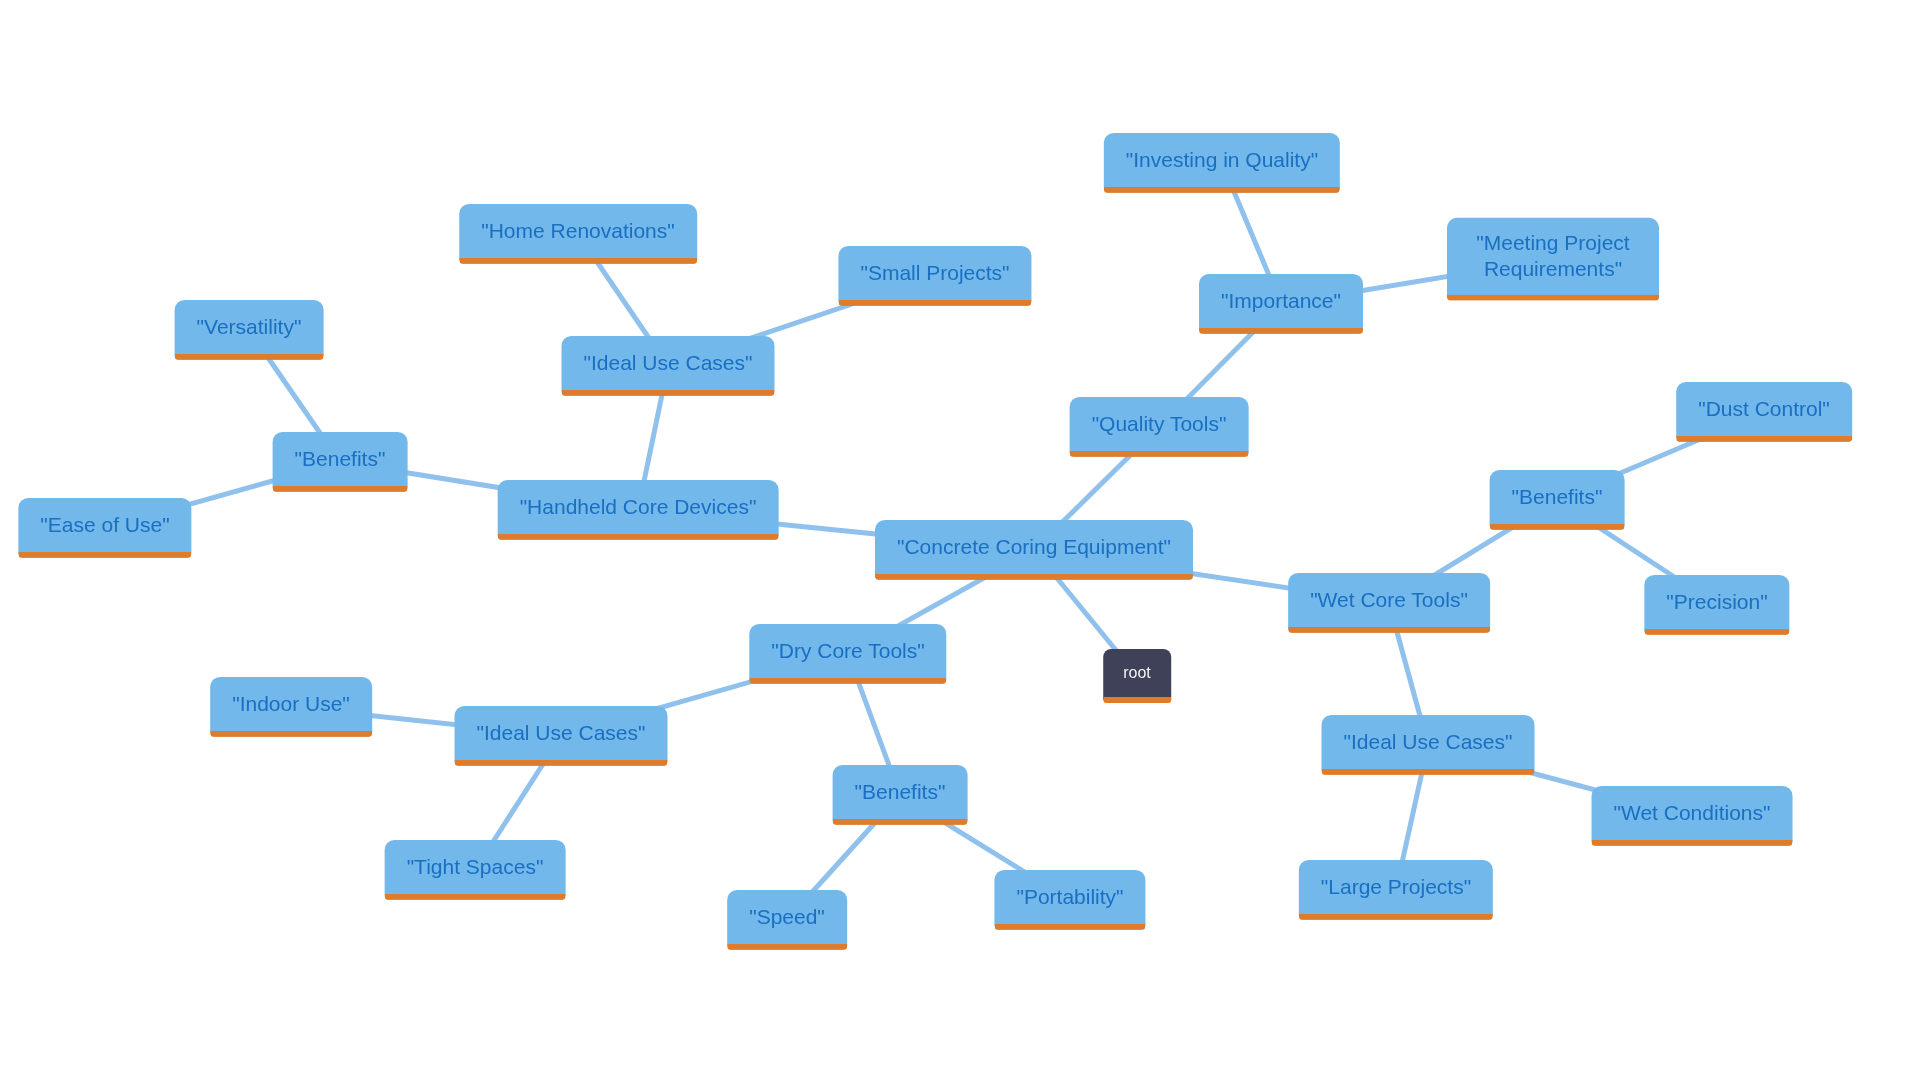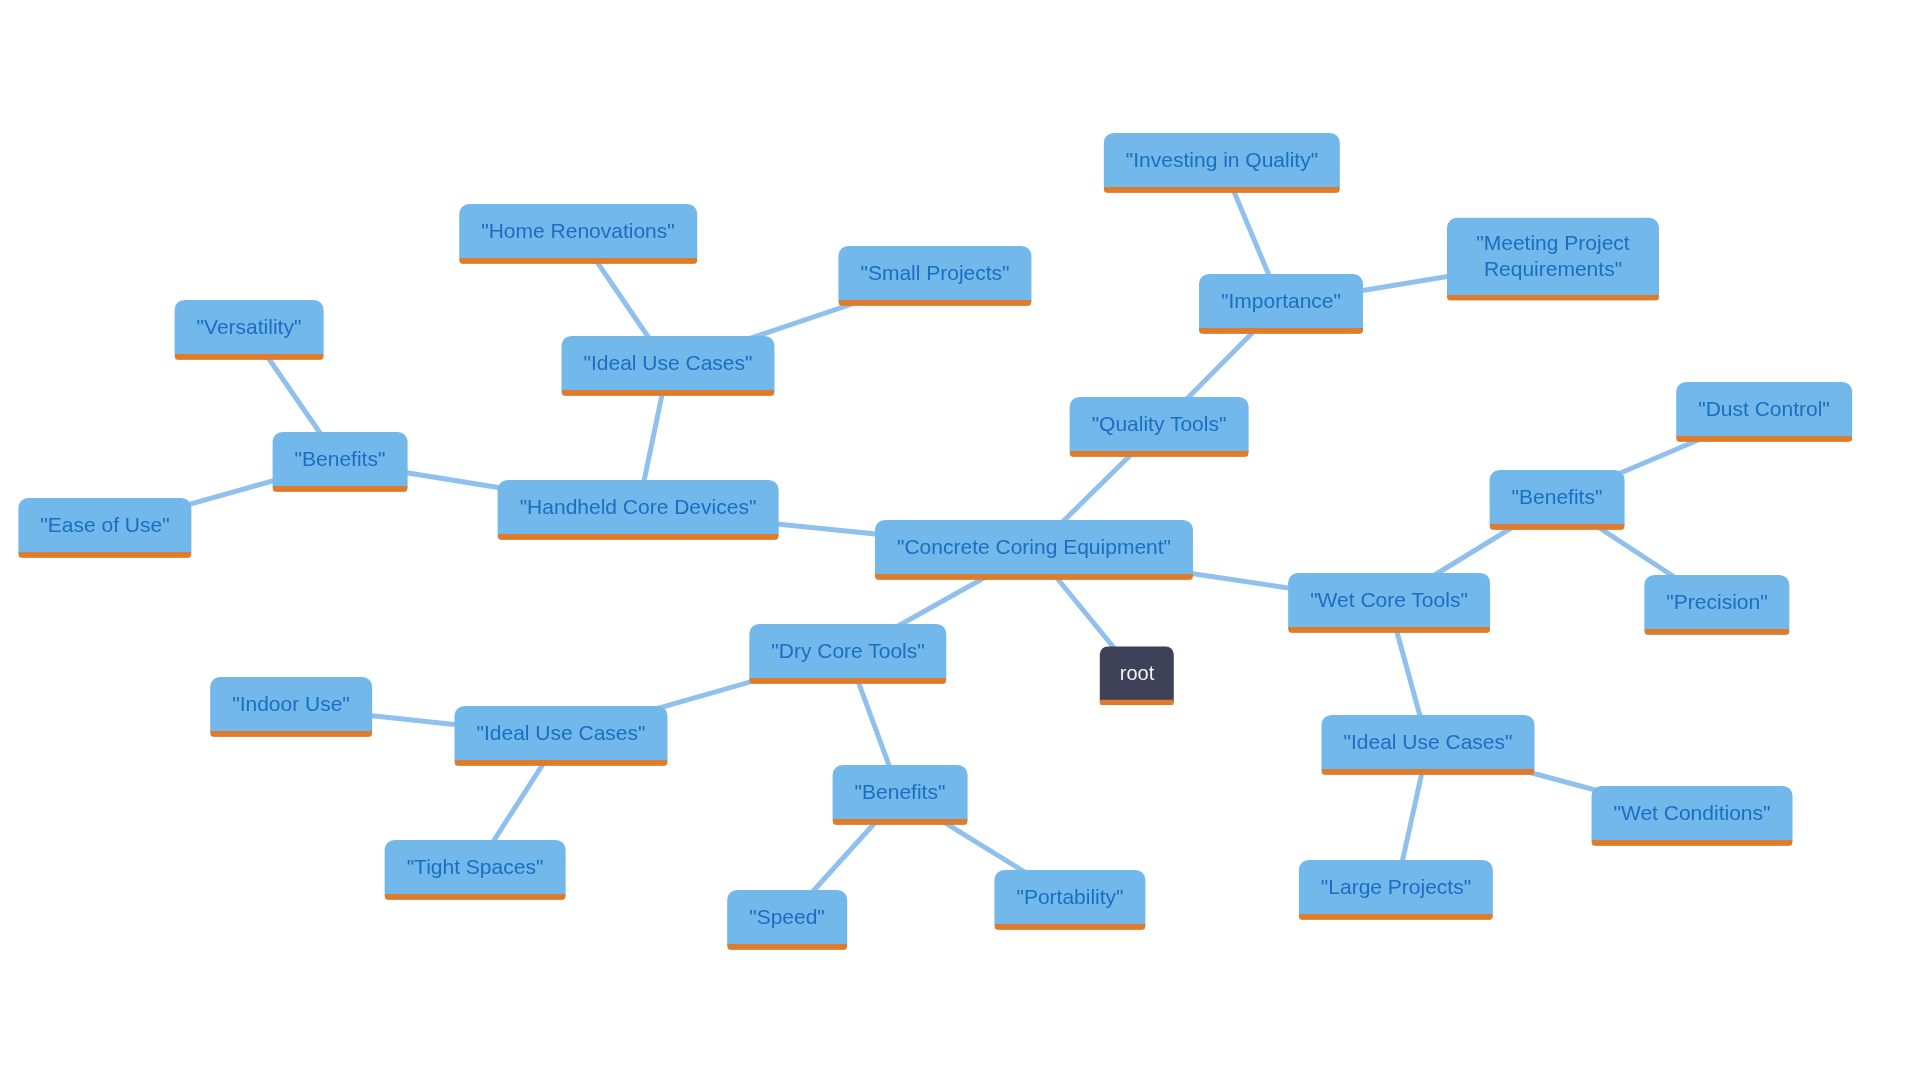--- a/index.html
+++ b/index.html
@@ -37,21 +37,21 @@
     box-sizing: border-box;
   }
   .node.multiline {
     white-space: normal;
     width: 212px;
     padding: 12px 14px;
   }
   .node.root {
     background: #3f4159;
     color: #f4f4f6;
-    font-size: 20px;
+    font-size: 16px;
     padding: 14px 20px;
     border-radius: 8px 8px 3px 3px;
     text-align: center;
   }
 </style>
 </head>
 <body>
 
 <div id="canvas">
   <svg id="edges" viewBox="0 0 1920 1080" xmlns="http://www.w3.org/2000/svg">

